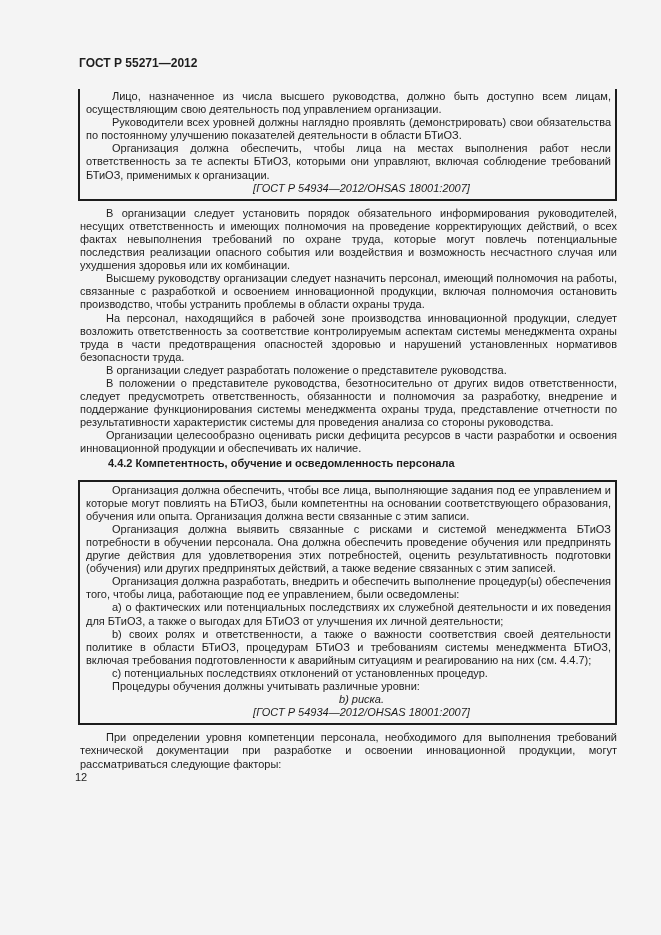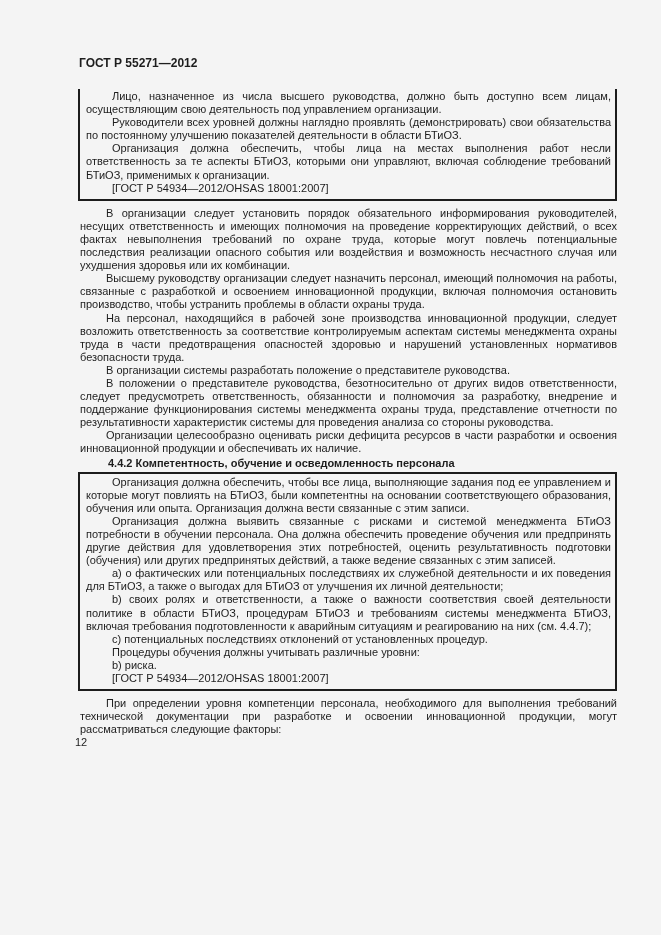--- a/index.html
+++ b/index.html
@@ -26,38 +26,39 @@
     font-weight: bold;
     margin: 0 0 19px 1px;
     line-height: 14px;
   }
   p {
     margin: 0;
     text-indent: 26px;
     text-align: justify;
   }
   p.citation {
-    text-align: left;
+    text-align: center;
+    font-style: italic;
   }
   .quote-box {
     border: 2px solid #1c1c1c;
     padding: 2px 4px 4px 6px;
   }
   .quote-box.open-top {
     border-top: none;
     padding-top: 1px;
   }
   .body-block {
     margin-top: 6px;
     padding-left: 2px;
   }
   .subheading {
     font-weight: bold;
     text-align: left;
-    margin: 1px 0 2px 2px;
+    margin: 1px 0 10px 2px;
   }
   .page-number {
     margin-left: -3px;
     text-indent: 0;
     text-align: left;
   }
 </style>
 </head>
 <body>
 
@@ -69,29 +70,30 @@
     <p>Лицо, назначенное из числа высшего руководства, должно быть доступно всем лицам, осуществляющим свою деятельность под управлением организации.</p>
     <p>Руководители всех уровней должны наглядно проявлять (демонстрировать) свои обязательства по постоянному улучшению показателей деятельности в области БТиОЗ.</p>
     <p>Организация должна обеспечить, чтобы лица на местах выполнения работ несли ответственность за те аспекты БТиОЗ, которыми они управляют, включая соблюдение требований БТиОЗ, применимых к организации.</p>
     <p class="citation">[ГОСТ Р 54934—2012/OHSAS 18001:2007]</p>
   </div>
 
   <div class="body-block">
     <p>В организации следует установить порядок обязательного информирования руководителей, несущих ответственность и имеющих полномочия на проведение корректирующих действий, о всех фактах невыполнения требований по охране труда, которые могут повлечь потенциальные последствия реализации опасного события или воздействия и возможность несчастного случая или ухудшения здоровья или их комбинации.</p>
     <p>Высшему руководству организации следует назначить персонал, имеющий полномочия на работы, связанные с разработкой и освоением инновационной продукции, включая полномочия остановить производство, чтобы устранить проблемы в области охраны труда.</p>
     <p>На персонал, находящийся в рабочей зоне производства инновационной продукции, следует возложить ответственность за соответствие контролируемым аспектам системы менеджмента охраны труда в части предотвращения опасностей здоровью и нарушений установленных нормативов безопасности труда.</p>
-    <p>В организации системы разработать положение о представителе руководства.</p>
+    <p>В организации следует разработать положение о представителе руководства.</p>
     <p>В положении о представителе руководства, безотносительно от других видов ответственности, следует предусмотреть ответственность, обязанности и полномочия за разработку, внедрение и поддержание функционирования системы менеджмента охраны труда, представление отчетности по результативности характеристик системы для проведения анализа со стороны руководства.</p>
     <p>Организации целесообразно оценивать риски дефицита ресурсов в части разработки и освоения инновационной продукции и обеспечивать их наличие.</p>
     <p class="subheading">4.4.2 Компетентность, обучение и осведомленность персонала</p>
   </div>
 
   <div class="quote-box">
     <p>Организация должна обеспечить, чтобы все лица, выполняющие задания под ее управлением и которые могут повлиять на БТиОЗ, были компетентны на основании соответствующего образования, обучения или опыта. Организация должна вести связанные с этим записи.</p>
     <p>Организация должна выявить связанные с рисками и системой менеджмента БТиОЗ потребности в обучении персонала. Она должна обеспечить проведение обучения или предпринять другие действия для удовлетворения этих потребностей, оценить результативность подготовки (обучения) или других предпринятых действий, а также ведение связанных с этим записей.</p>
+    <p>Организация должна разработать, внедрить и обеспечить выполнение процедур(ы) обеспечения того, чтобы лица, работающие под ее управлением, были осведомлены:</p>
     <p>a) о фактических или потенциальных последствиях их служебной деятельности и их поведения для БТиОЗ, а также о выгодах для БТиОЗ от улучшения их личной деятельности;</p>
     <p>b) своих ролях и ответственности, а также о важности соответствия своей деятельности политике в области БТиОЗ, процедурам БТиОЗ и требованиям системы менеджмента БТиОЗ, включая требования подготовленности к аварийным ситуациям и реагированию на них (см. 4.4.7);</p>
     <p>c) потенциальных последствиях отклонений от установленных процедур.</p>
     <p>Процедуры обучения должны учитывать различные уровни:</p>
     <p class="citation">b) риска.</p>
     <p class="citation">[ГОСТ Р 54934—2012/OHSAS 18001:2007]</p>
   </div>
 
   <div class="body-block">
     <p>При определении уровня компетенции персонала, необходимого для выполнения требований технической документации при разработке и освоении инновационной продукции, могут рассматриваться следующие факторы:</p>

